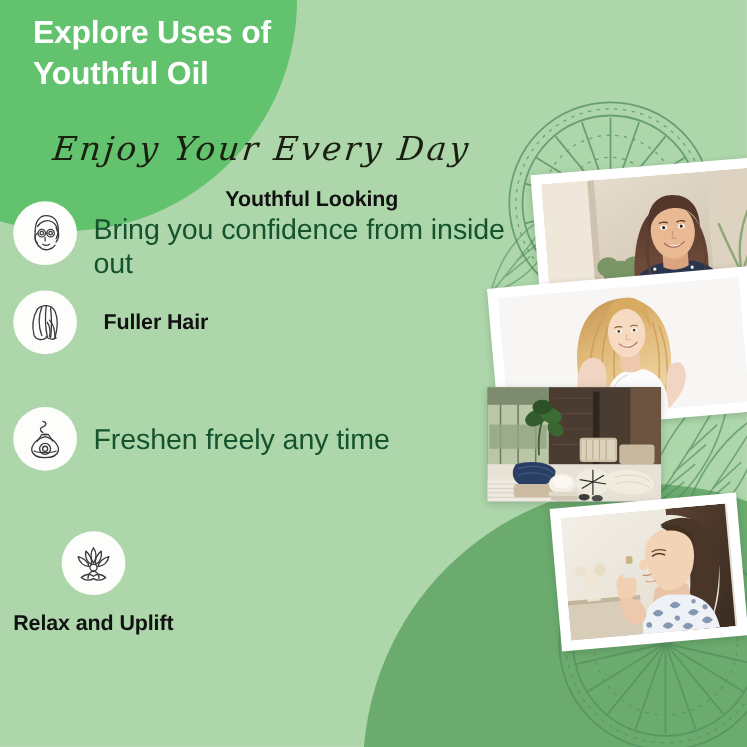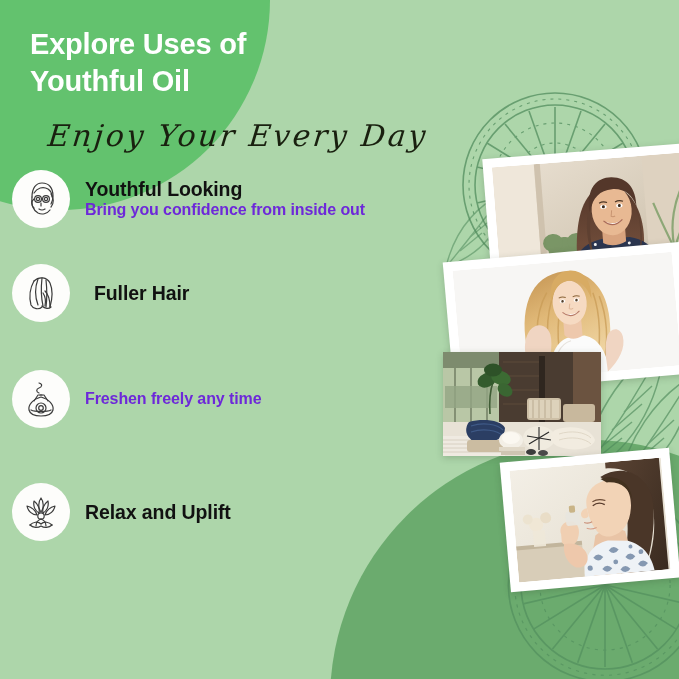--- a/index.html
+++ b/index.html
@@ -43,21 +43,20 @@
   }
   .wm svg { display: block; }
 
   
   .title-block {
     position: absolute;
     left: 30px;
     top: 12px;
     width: 330px;
     z-index: 6;
-    margin-top: 14px;
   }
   .title-line {
     color: #ffffff;
     font-weight: bold;
     font-size: 29px;
     line-height: 1.28;
     letter-spacing: -0.2px;
   }
 
   
@@ -95,32 +94,33 @@
     border-radius: 50%;
     background: #fdfdfb;
     display: flex;
     align-items: center;
     justify-content: center;
   }
   .feature-icon svg { display: block; }
   .feature-text {
     display: flex;
     flex-direction: column;
+    align-items: center;
   }
   .feature-title {
     font-size: 19.5px;
     font-weight: bold;
     color: #111111;
     line-height: 1.18;
     letter-spacing: -0.1px;
   }
   .feature-sub {
-    font-size: 16px;
-    font-weight: bold;
-    color: #6d28d9;
+    font-size: 26px;
+    font-weight: normal;
+    color: #14532d;
     line-height: 1.18;
     letter-spacing: -0.1px;
   }
 
   
   .photo {
     position: absolute;
     background: #ffffff;
     box-shadow: 0 2px 7px rgba(40,60,35,0.22);
     overflow: hidden;
@@ -583,21 +583,21 @@
             <circle cx="20" cy="29" r="2.3"></circle>
             <path d="M10 31 C14 33 26 33 30 31"></path>
           </g>
         </svg>
       </div>
       <div class="feature-text">
         <div class="feature-sub">Freshen freely any time</div>
       </div>
     </div>
 
-    <div class="feature" style="left:0px; top:313px;">
+    <div class="feature" style="left:0px; top:313px;flex-direction:column;">
       <div class="feature-icon">
         <svg width="40" height="40" viewBox="0 0 40 40">
           <g stroke="#3b3b3b" stroke-width="1.2" fill="none" stroke-linecap="round" stroke-linejoin="round">
             <path d="M20 6 C23 10 23 16 20 20 C17 16 17 10 20 6 Z"></path>
             <path d="M13 9 C17 12 19 17 18 21 C14 19 12 14 13 9 Z"></path>
             <path d="M27 9 C28 14 26 19 22 21 C21 17 23 12 27 9 Z"></path>
             <path d="M6 14 C11 15 15 19 16 23 C11 23 7 19 6 14 Z"></path>
             <path d="M34 14 C33 19 29 23 24 23 C25 19 29 15 34 14 Z"></path>
             <circle cx="20" cy="24" r="3.2"></circle>
             <path d="M20 27 C17 28 15 31 15 34"></path>

